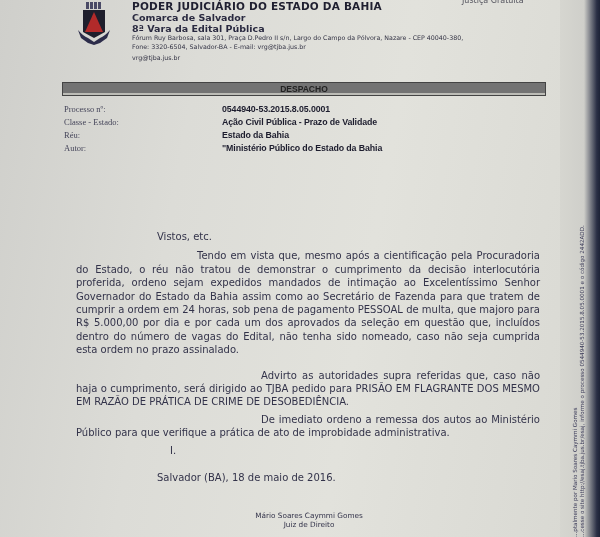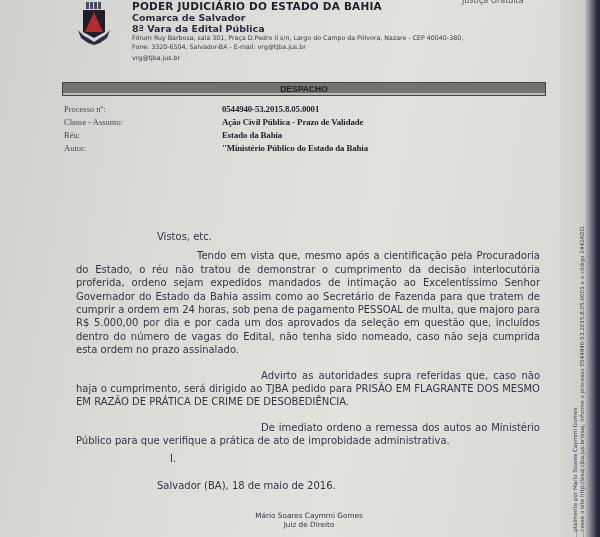--- a/index.html
+++ b/index.html
@@ -20,21 +20,21 @@
   .title-box {
     position: absolute; left: 62px; top: 82px; width: 482px; height: 12px;
     border: 1.5px solid #444; background: #737373;
     box-shadow: inset 0 -2px 0 #bcbcb6;
     text-align: center; font-family: Liberation Sans, sans-serif; font-weight: bold;
     font-size: 8.5px; line-height: 12px; color: #222;
   }
   .meta { position: absolute; left: 64px; top: 104px; font-family: "Liberation Serif", serif; }
   .meta-row { display: flex; height: 13px; align-items: flex-start; gap: 22px; }
   .meta-label { width: 124px; font-size: 8.5px; color: #45455a; }
-  .meta-value { font-weight: bold; font-size: 8.8px; color: #1d1d2e; font-family: Liberation Serif, serif; letter-spacing: -0.1px; padding-left: 12px; }
+  .meta-value { font-weight: bold; font-size: 8.8px; color: #1d1d2e; font-family: Liberation Sans, sans-serif; letter-spacing: -0.1px; padding-left: 12px; }
   .body { position: absolute; left: 76px; top: 230px; width: 464px; font-size: 10px; line-height: 13.4px; color: #33334a; }
   .greet { padding-left: 81px; margin-bottom: 1px; }
   .para { text-align: justify; text-align-last: left; }
   .para .indent { display: inline-block; width: 121px; }
   .closing { padding-left: 81px; }
   .sig { position: absolute; left: 234px; top: 503px; text-align: center; font-size: 7.3px; line-height: 9px; color: #33334a; width: 150px; margin-top: 8px; }
   .side-strip { position: absolute; left: 560px; top: 0; width: 40px; height: 537px; background: linear-gradient(90deg, #d6d6d0 0%, #cfcfca 60%, #2a2f45 92%, #1d2236 100%); }
   .side-text {
     position: absolute; left: 572px; top: 537px; width: 540px;
     transform-origin: 0 0; transform: rotate(-90deg);
@@ -67,38 +67,38 @@
   <div class="top-right">Justiça Gratuita</div>
 
   <div class="title-box">DESPACHO</div>
 
   <div class="meta">
     <div class="meta-row">
       <span class="meta-label">Processo nº:</span>
       <span class="meta-value">0544940-53.2015.8.05.0001</span>
     </div>
     <div class="meta-row">
-      <span class="meta-label">Classe - Assunto:</span>
+      <span class="meta-label">Classe - Estado:</span>
       <span class="meta-value">Ação Civil Pública - Prazo de Validade</span>
     </div>
     <div class="meta-row">
       <span class="meta-label">Réu:</span>
       <span class="meta-value">Estado da Bahia</span>
     </div>
     <div class="meta-row">
       <span class="meta-label">Autor:</span>
       <span class="meta-value">"Ministério Público do  Estado da Bahia</span>
     </div>
   </div>
 
   <div class="body">
     <div class="greet">Vistos, etc.</div>
     <div class="para" style="margin-top:6px;"><span class="indent"></span><span>Tendo em vista que, mesmo após a cientificação pela Procuradoria do Estado, o réu não tratou de demonstrar o cumprimento da decisão interlocutória proferida, ordeno sejam expedidos mandados de intimação ao Excelentíssimo Senhor Governador do Estado da Bahia assim como ao Secretário de Fazenda para que tratem de cumprir a ordem em 24 horas, sob pena de pagamento PESSOAL de multa, que majoro para R$ 5.000,00 por dia e por cada um dos aprovados da seleção em questão que, incluídos dentro do número de vagas do Edital, não tenha sido nomeado, caso não seja cumprida esta ordem no prazo assinalado.</span></div>
     <div class="para" style="margin-top:12px;"><span class="indent" style="width:185px"></span><span>Advirto as autoridades supra referidas que, caso não haja o cumprimento, será dirigido ao TJBA pedido para PRISÃO EM FLAGRANTE DOS MESMO EM RAZÃO DE PRÁTICA DE CRIME DE DESOBEDIÊNCIA.</span></div>
-    <div class="para" style="margin-top:12px;"><span class="indent" style="width:185px"></span><span>De imediato ordeno a remessa dos autos ao Ministério Público para que verifique a prática de ato de improbidade administrativa.</span></div>
+    <div class="para" style="margin-top:4px;"><span class="indent" style="width:185px"></span><span>De imediato ordeno a remessa dos autos ao Ministério Público para que verifique a prática de ato de improbidade administrativa.</span></div>
     <div class="closing" style="margin-top:4px;padding-left:94px;">I.</div>
     <div class="closing" style="margin-top:14px;">Salvador (BA), 18 de maio de 2016.</div>
   </div>
 
   <div class="sig">
     <div>Mário Soares Caymmi Gomes</div>
     <div>Juiz de Direito</div>
   </div>
 </div>
 

